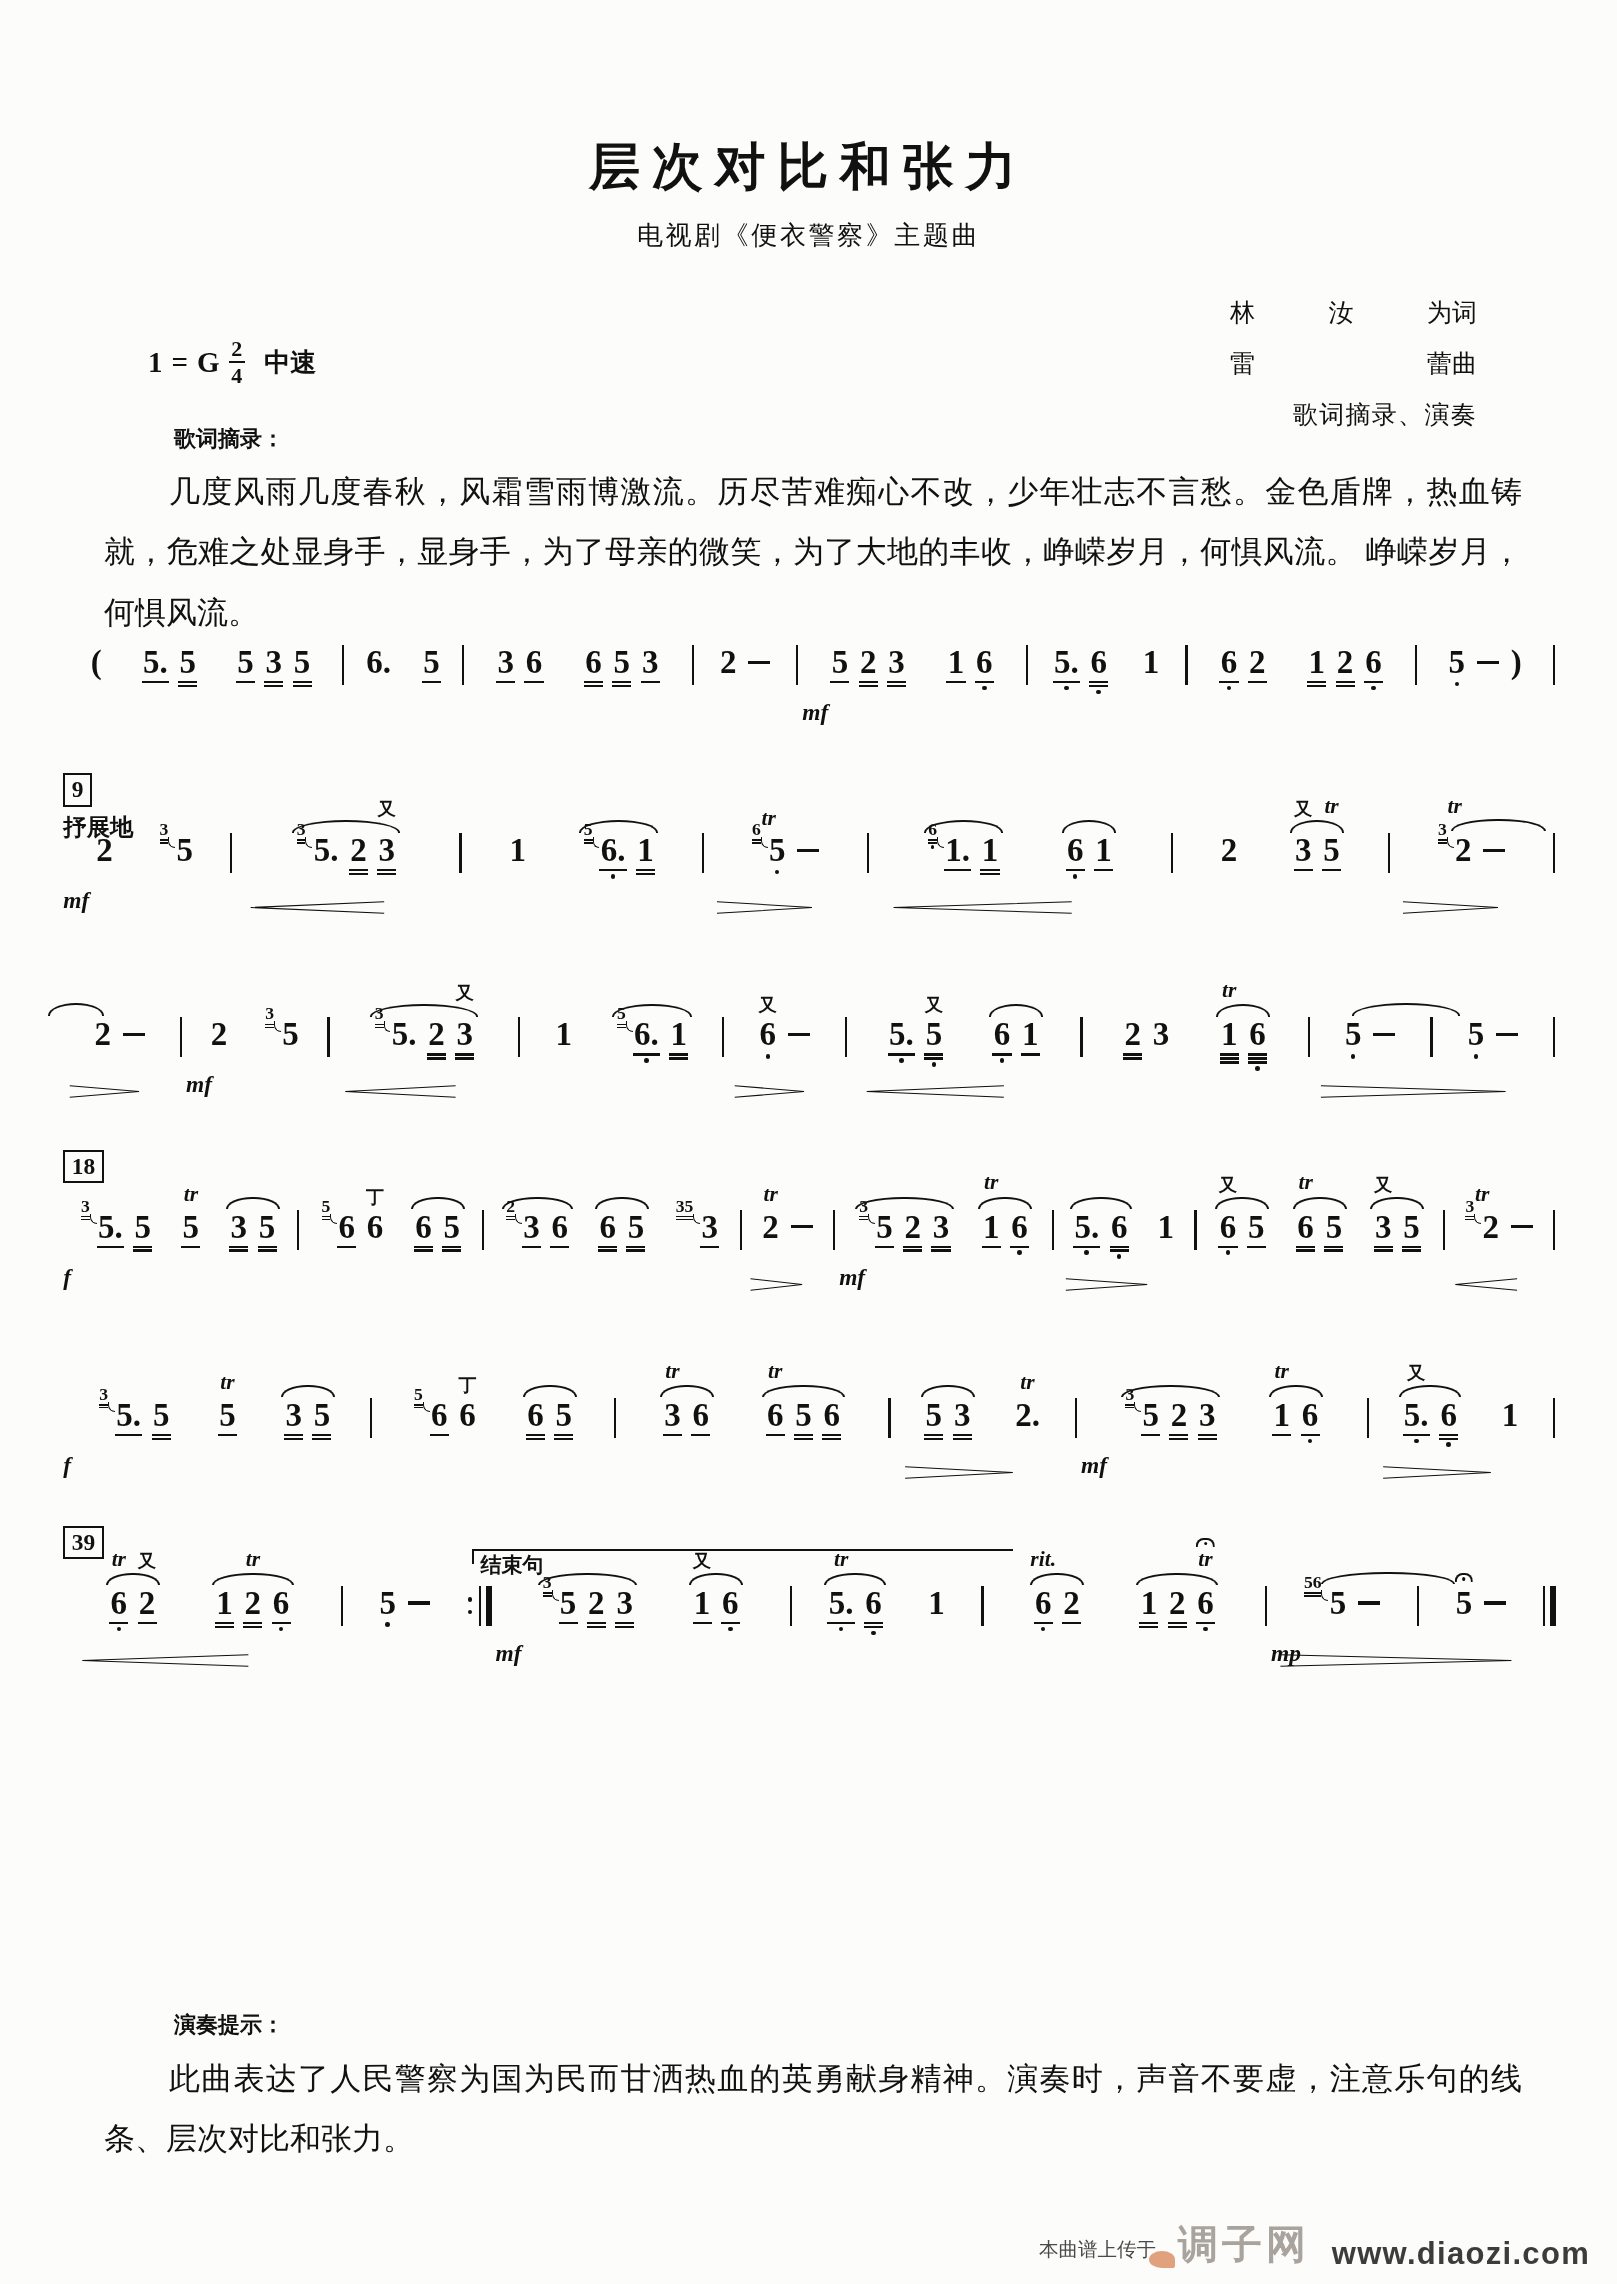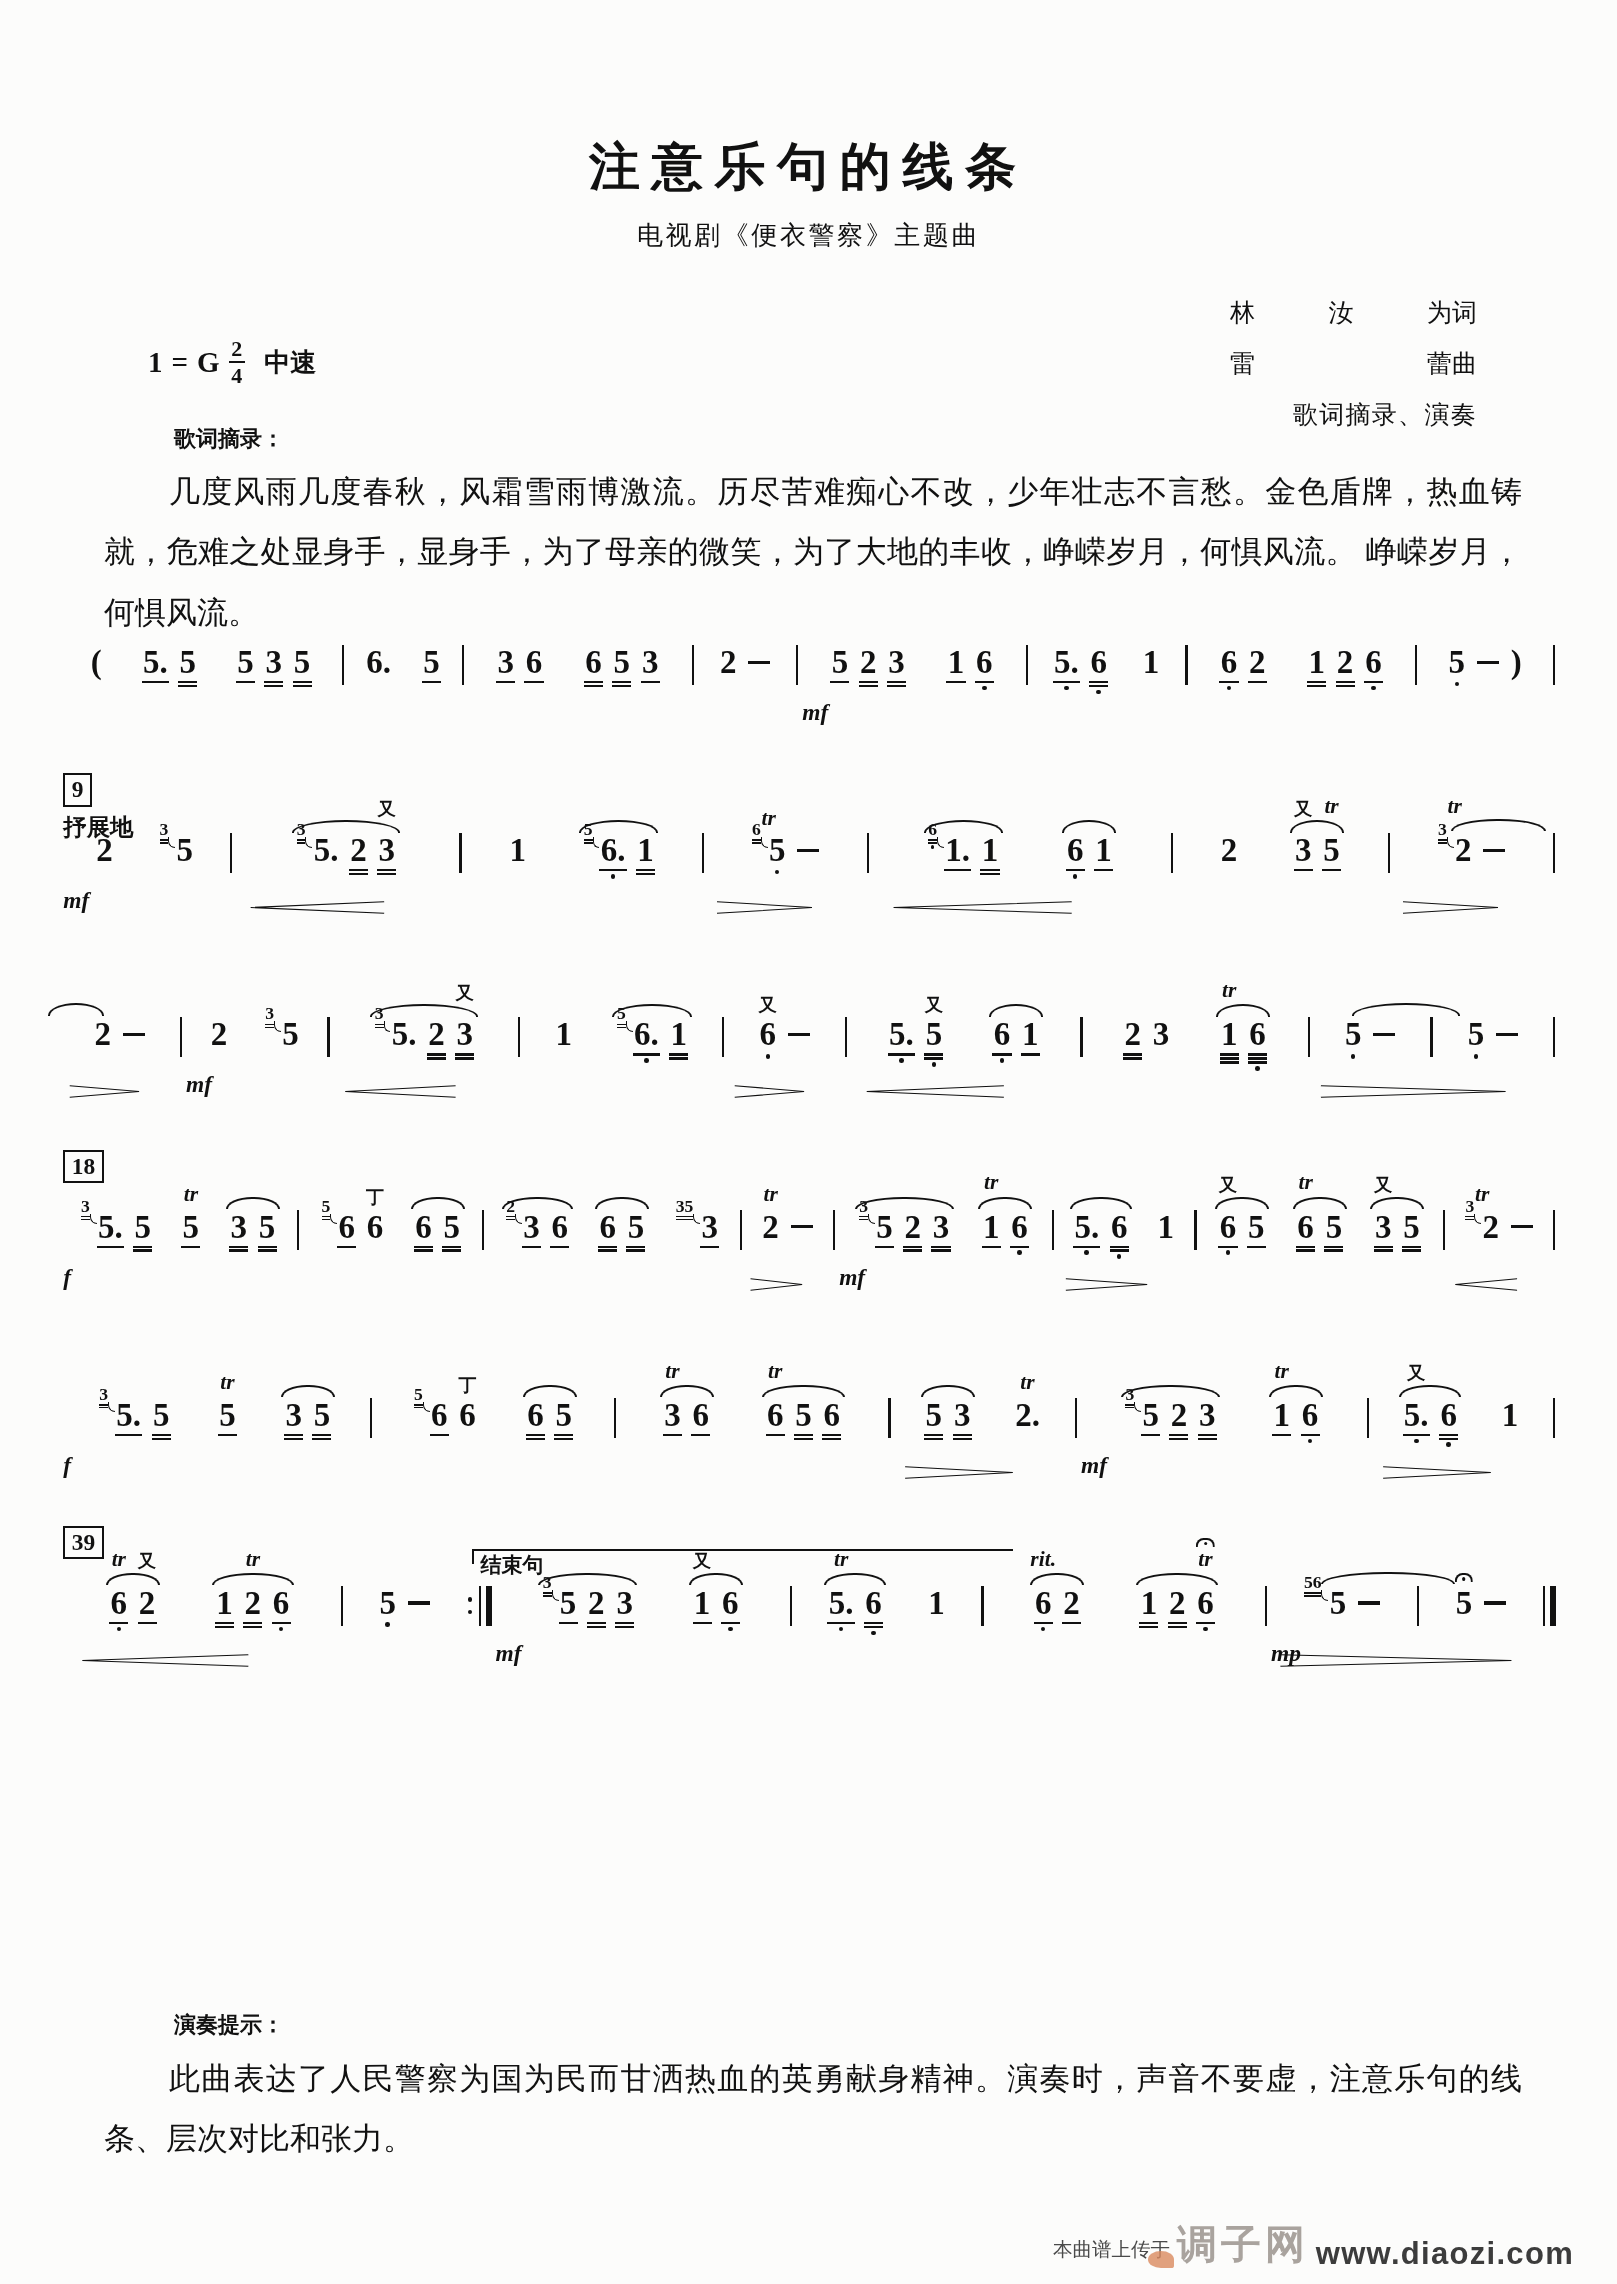--- a/index.html
+++ b/index.html
@@ -47,31 +47,31 @@
   .tie{position:absolute;top:-14.3px;height:10.4px;border:2px solid #111;border-bottom:none;border-radius:50% 50% 0 0 / 100% 100% 0 0;}
   .bar{width:2.3px;height:40px;background:#111;margin:0 2.6px;flex:none;}
   .barthick{width:6.5px;height:40px;background:#111;margin:0 2px;flex:none;}
   .rptdots{display:flex;flex-direction:column;justify-content:center;gap:7.8px;height:40px;margin:0 3.9px;flex:none;}
   .rptdots i{width:4.6px;height:4.6px;border-radius:50%;background:#111;}
   .dyn{position:absolute;top:56px;left:1.3px;font-size:23.4px;font-weight:700;font-style:italic;line-height:1;}
   .hp{position:absolute;top:68px;left:6%;height:13px;}
   .bracket{position:absolute;border-top:2.6px solid #111;border-left:2px solid #111;height:13px;top:19.5px;}
   .bracket span{position:absolute;top:2.6px;left:6.5px;font-size:21px;font-weight:700;background:#fcfcfb;padding-right:7.8px;
                 font-family:"Liberation Sans","DejaVu Sans",sans-serif;line-height:1;}
-  .watermark{position:absolute;right:43px;bottom:11.7px;display:flex;align-items:flex-end;gap:7px;}
+  .watermark{position:absolute;right:27px;bottom:11.7px;display:flex;align-items:flex-end;gap:22px;}
   .wm-pre{font-size:19.5px;color:#4a4a4a;font-family:"Liberation Sans","DejaVu Sans",sans-serif;margin-bottom:9px;}
   .wm-brand{font-size:40px;font-weight:700;color:#a9a39e;letter-spacing:3.9px;position:relative;}
   .wm-accent{position:absolute;left:-29px;bottom:3.9px;width:26px;height:17px;background:#d98a5f;border-radius:50% 50% 2.6px 50%;opacity:.8;}
   .wm-url{font-size:31px;font-weight:700;color:#3c3c3c;letter-spacing:1.3px;font-family:"Liberation Sans","DejaVu Sans",sans-serif;margin-top:32px;}
 </style>
 </head>
 <body>
 
 <div id="page">
-  <div class="title">注意乐句的线条</div>
+  <div class="title">层次对比和张力</div>
   <div class="subtitle">电视剧《便衣警察》主题曲</div>
 
   <div class="credits">
     <div class="credit-row">
       <span>林</span>
       <span>汝</span>
       <span>为词</span>
     </div>
     <div class="credit-row">
       <span>雷</span>

